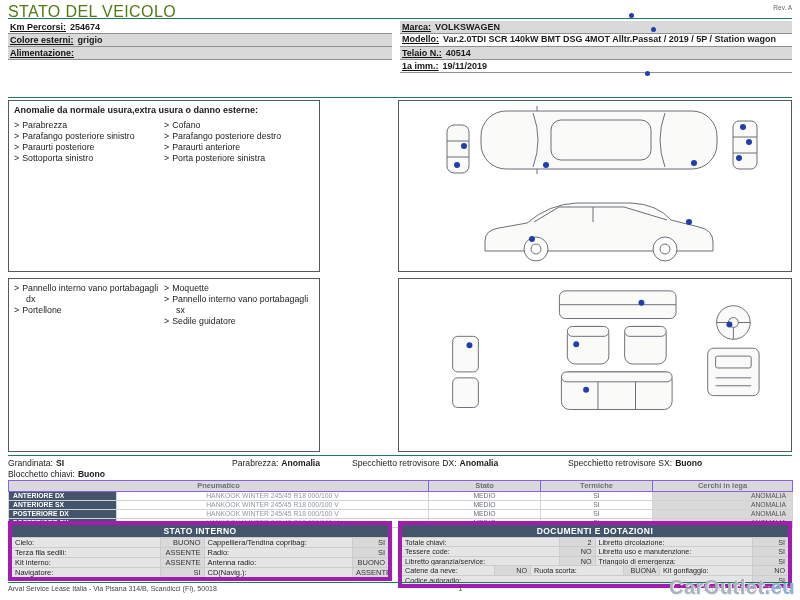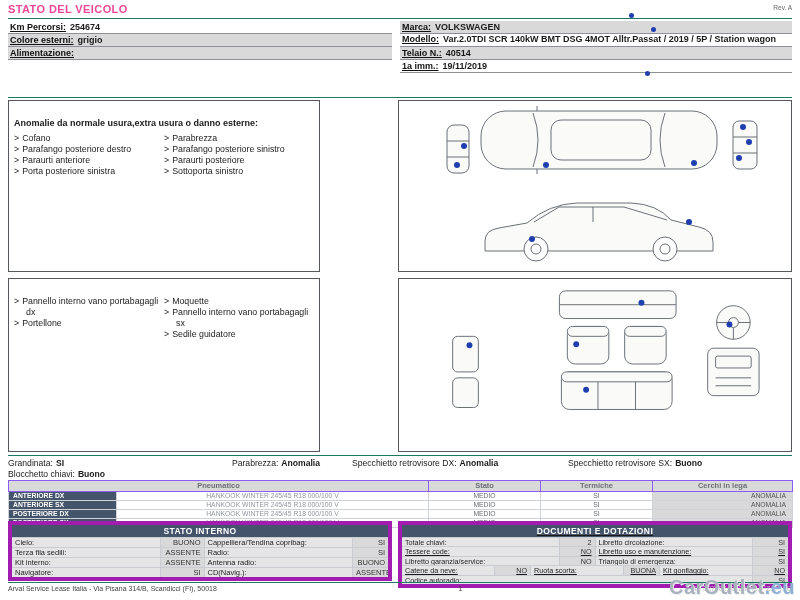--- a/index.html
+++ b/index.html
@@ -4,37 +4,37 @@
 <style>
   * { margin:0; padding:0; box-sizing:border-box; }
   html,body { background:#f2f2f2; }
   .page {
     position:relative; width:800px; height:600px; background:#ffffff;
     font-family:"Liberation Sans", sans-serif; color:#1a1a1a; overflow:hidden;
     margin:0 auto;
   }
   
   .topbar { position:absolute; left:8px; top:3px; right:8px; display:flex; justify-content:space-between; align-items:flex-start; }
-  .title { color:#ec4899; font-weight:bold; font-size:11px; letter-spacing:.4px; }
+  .title { color:#4d7c0f; font-weight:normal; font-size:16px; letter-spacing:.4px; }
   .rev { font-size:6.5px; color:#666; padding-top:1px; }
   .rule { position:absolute; left:8px; right:8px; border-top:1px solid #1b7a63; }
   .rule.r1{ top:18px; } .rule.r2{ top:97px; } .rule.r3{ top:455px; } .rule.r4{ top:582px; }
 
   
   .info-col { position:absolute; top:21px; }
   .info-col.left  { left:8px;  width:384px; }
   .info-col.right { left:400px; width:392px; }
   .vrow { display:flex; flex-wrap:wrap; border-bottom:1px solid #8d9196; font-size:9px; line-height:12px; min-height:13px; padding:0 2px; }
   .vrow .lbl { font-weight:bold; color:#111; white-space:nowrap;text-decoration:underline; }
   .vrow .val { font-weight:bold; margin-left:4px; }
   .vrow.wrap { line-height:11px; }
   .hl { background:#d9d9d9; }
 
   
-  .anom-box { position:absolute; left:8px; width:312px; border:1px solid #55595e; padding:17px 5px; background:#fff; }
+  .anom-box { position:absolute; left:8px; width:312px; border:1px solid #55595e; padding:4px 5px; background:#fff; }
   .anom-box.ext { top:100px; height:172px; }
   .anom-box.int { top:278px; height:174px; }
   .anom-title { font-size:9px; font-weight:bold; margin-bottom:5px; }
   .anom-cols { display:flex; }
   .anom-col { width:50%; }
   .anom-item { font-size:8.8px; line-height:11px; padding-left:12px; text-indent:-12px; color:#222; }
   .anom-item .mk { margin-right:3px; }
 
   
   .diag-box { position:absolute; left:398px; width:394px; border:1px solid #55595e; background:#fff; }
@@ -56,21 +56,21 @@
   .tyres th { background:#d9d9d9; color:#6a6f76; font-size:7.5px; font-weight:bold; height:10px; border:1px solid #8b5cf6; text-align:center; line-height:10px; }
   .tyres td { height:8px; border:1px solid #cfd3d7; font-size:6.8px; line-height:8px; padding:0; overflow:hidden; white-space:nowrap; }
   .tyres td.pos   { background:#44546a; color:#fff; font-weight:bold; padding-left:4px; }
   .tyres td.desc  { color:#9096a0; text-align:center; }
   .tyres td.stato , .tyres td.term { color:#6a6f76; text-align:center; }
   .tyres td.cerchi{ background:#d9d9d9; color:#555; text-align:right; padding-right:6px; }
 
   
   .kv-table { position:absolute; top:521px; border:4px solid #a21caf; background:#e5e5e5; }
   .kv-table.si  { left:8px;  width:384px; }
-  .kv-table.doc { left:398px; width:394px;text-decoration:underline; }
+  .kv-table.doc { left:398px; width:394px; }
   .kv-head { background:#44546a; color:#fff; font-weight:bold; text-align:center; font-size:8.5px; height:12px; line-height:12px; letter-spacing:.4px; }
   .kv-row { display:flex; border-top:1px solid #c9cdd2; align-items:stretch; }
   .si  .kv-row { height:10px;  line-height:9.5px; font-size:7.5px; }
   .doc .kv-row { height:9.4px; line-height:9px;   font-size:7.2px; }
   .kv-label { flex:1; padding:0 3px; color:#222; overflow:hidden; white-space:nowrap; }
   .kv-value { width:44px; background:#d9d9d9; text-align:right; padding:0 3px; color:#333; border-left:1px solid #c9cdd2; overflow:hidden; white-space:nowrap; }
   .kv-value.w36 { width:36px; } .kv-label.n2 { border-left:1px solid #c9cdd2; }
 
   
   .footer { position:absolute; left:8px; top:585px; width:784px; display:flex; font-size:7px; color:#444; }
@@ -127,30 +127,30 @@
   <div class="ink" style="left:629px; top:13px;"></div>
   <div class="ink" style="left:651px; top:27px;"></div>
   <div class="ink" style="left:645px; top:71px;"></div>
 
   <div class="rule r2"></div>
 
   <div class="anom-box ext">
     <div class="anom-title">Anomalie da normale usura,extra usura o danno esterne:</div>
     <div class="anom-cols">
       <div class="anom-col">
+        <div class="anom-item"><span class="mk">&gt;</span><span>Parabrezza</span></div>
+        <div class="anom-item"><span class="mk">&gt;</span><span>Parafango posteriore sinistro</span></div>
+        <div class="anom-item"><span class="mk">&gt;</span><span>Paraurti posteriore</span></div>
+        <div class="anom-item"><span class="mk">&gt;</span><span>Sottoporta sinistro</span></div>
+      </div>
+      <div class="anom-col">
         <div class="anom-item"><span class="mk">&gt;</span><span>Cofano</span></div>
         <div class="anom-item"><span class="mk">&gt;</span><span>Parafango posteriore destro</span></div>
         <div class="anom-item"><span class="mk">&gt;</span><span>Paraurti anteriore</span></div>
         <div class="anom-item"><span class="mk">&gt;</span><span>Porta posteriore sinistra</span></div>
-      </div>
-      <div class="anom-col">
-        <div class="anom-item"><span class="mk">&gt;</span><span>Parabrezza</span></div>
-        <div class="anom-item"><span class="mk">&gt;</span><span>Parafango posteriore sinistro</span></div>
-        <div class="anom-item"><span class="mk">&gt;</span><span>Paraurti posteriore</span></div>
-        <div class="anom-item"><span class="mk">&gt;</span><span>Sottoporta sinistro</span></div>
       </div>
     </div>
   </div>
 
   <div class="diag-box ext">
     <svg viewBox="0 0 392 170">
       <g stroke="#6b7078" fill="#fafaf8" stroke-width="1">
         <rect x="48" y="24" width="22" height="48" rx="7"></rect>
         <line x1="48" y1="40" x2="70" y2="40"></line>
         <line x1="48" y1="56" x2="70" y2="56"></line>

